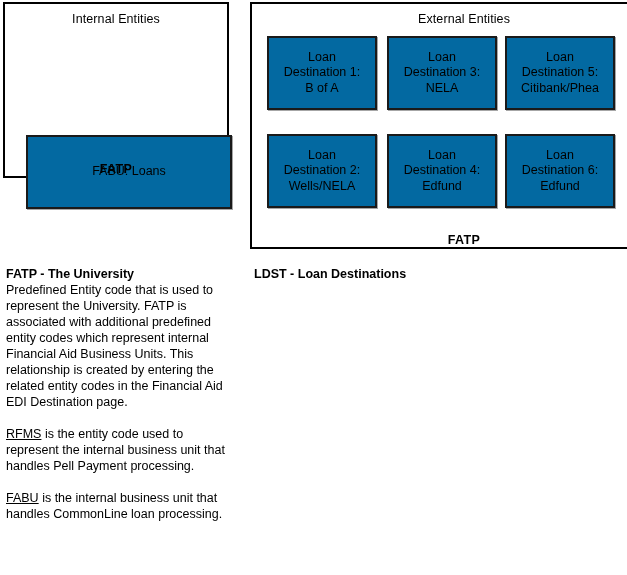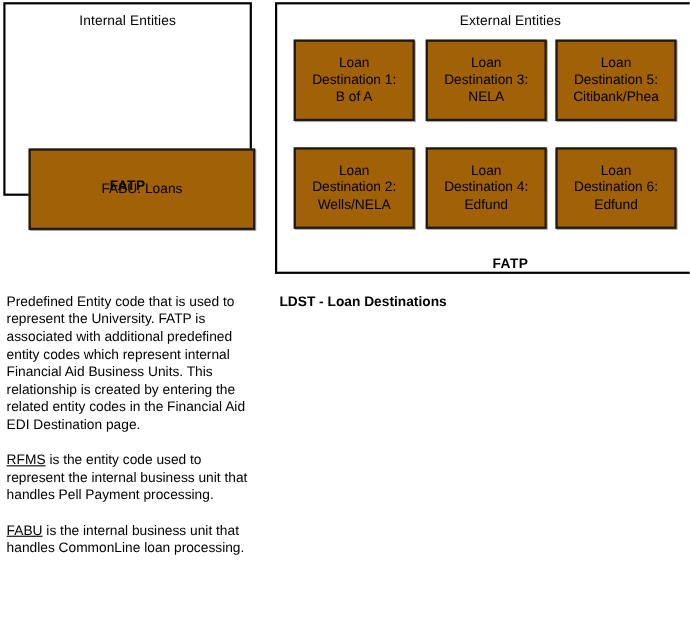--- a/index.html
+++ b/index.html
@@ -56,21 +56,21 @@
     font-size: 12.5px;
     font-weight: bold;
     letter-spacing: 0.4px;
   }
 
   
   .entity-box {
     position: absolute;
     box-sizing: border-box;
     border: 2px solid #1a1a1a;
-    background: #a16207;
+    background: #0369a1;
     display: flex;
     align-items: center;
     justify-content: center;
     text-align: center;
     font-size: 12.5px;
     line-height: 15.5px;
     box-shadow: 1px 1px 0 rgba(0,0,0,0.35);
   }
   .entity-box .box-label { display: block; white-space: pre-line; }
 
@@ -166,20 +166,21 @@
   <div class="entity-box ext-box" id="box-dest6">
     <span class="box-label">Loan
 Destination 6:
 Edfund</span>
   </div>
 
   <div class="panel-code">FATP</div>
 </div>
 
 <div class="desc-col" id="desc-fatp">
+  <div class="desc-heading">FATP - The University</div>
   <p class="desc-para">Predefined Entity code that is used to represent the University. FATP is associated with additional predefined entity codes which represent internal Financial Aid Business Units. This relationship is created by entering the related entity codes in the Financial Aid EDI Destination page.</p>
   <p class="desc-para spaced"><span class="term">RFMS</span><span> is the entity code used to represent the internal business unit that handles Pell Payment processing.</span></p>
   <p class="desc-para spaced"><span class="term">FABU</span><span> is the internal business unit that handles CommonLine loan processing.</span></p>
 </div>
 
 <div class="desc-col" id="desc-ldst">
   <div class="desc-heading">LDST - Loan Destinations</div>
 </div>
 
 </body></html>

